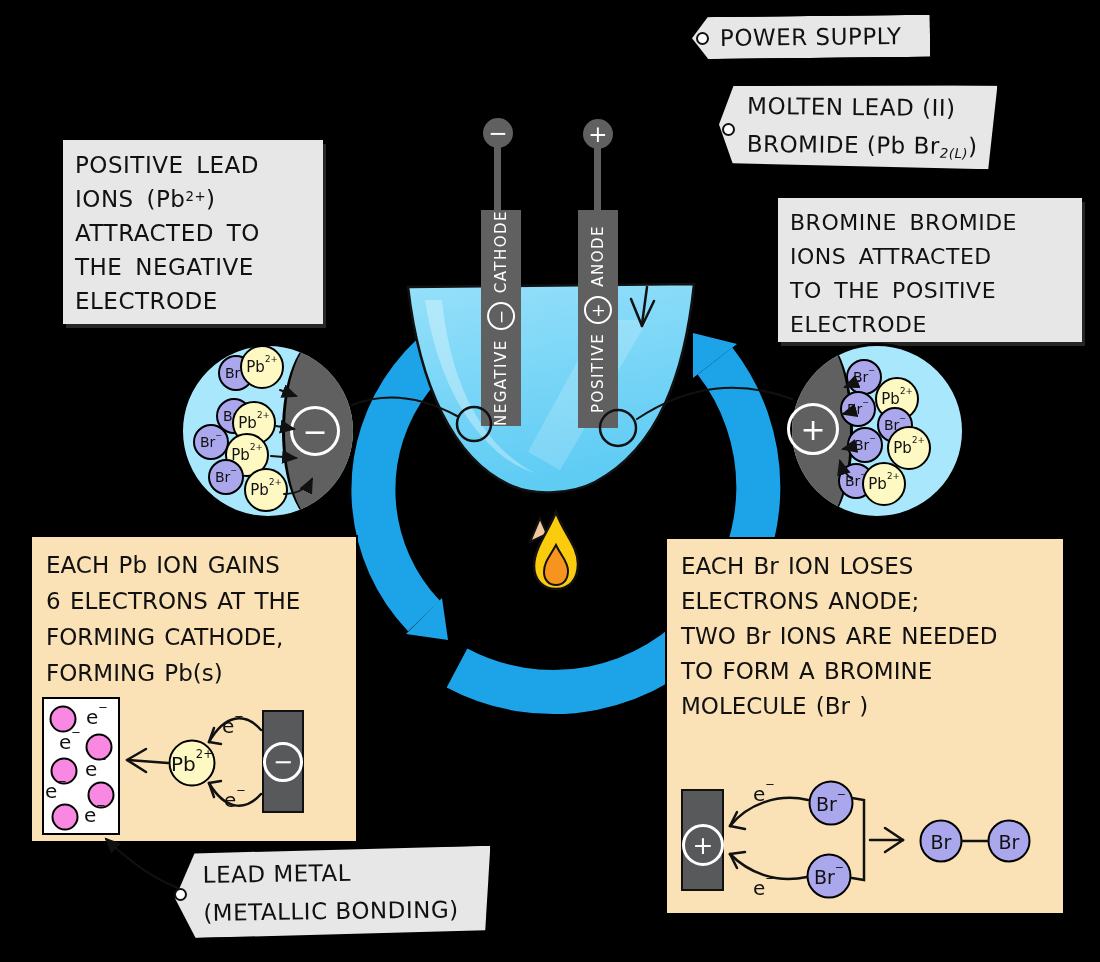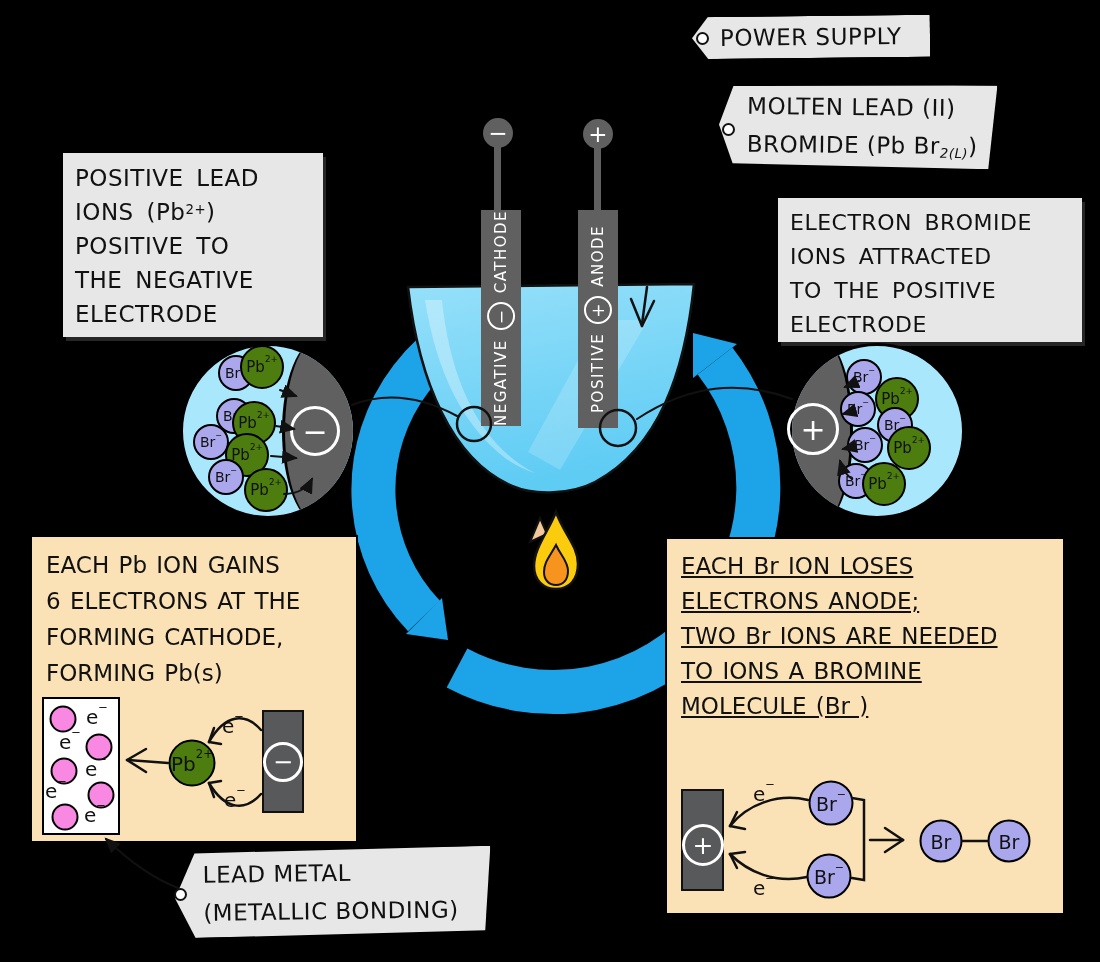--- a/index.html
+++ b/index.html
@@ -36,21 +36,21 @@
   .elec-r{right:-6%;top:-4%;width:48%;height:108%;border-left:3px solid #000;
           border-radius:45% 0 0 45% / 50% 0 0 50%;}
   .elec-l{left:-6%;top:-4%;width:42%;height:108%;border-right:3px solid #000;
           border-radius:0 45% 45% 0 / 0 50% 50% 0;}
   .wring{position:absolute;border:3px solid #fff;border-radius:50%;color:#fff;display:flex;
          align-items:center;justify-content:center;transform:translate(-50%,-50%);z-index:4;}
   
   .ion{position:absolute;transform:translate(-50%,-50%);border:2.5px solid #000;border-radius:50%;
        display:flex;align-items:center;justify-content:center;font-weight:500;box-sizing:border-box;
        z-index:4;}
-  .pb{background:#4d7c0f;}
+  .pb{background:#fef9c3;}
   .br{background:#ABA7ED;}
   .dot{background:#F988E2;}
   .ion sup,.elabel sup,.t-sup{font-size:.58em;position:relative;top:-.45em;line-height:0;}
   .t-sub{font-size:.58em;position:relative;top:.28em;line-height:0;font-style:italic;}
   .elabel{position:absolute;transform:translate(-50%,-50%);font-size:20px;font-weight:500;z-index:4;}
   .erect{position:absolute;background:#58595B;border:2px solid #111;box-sizing:border-box;z-index:3;}
   .whitebox{position:absolute;background:#fff;border:2.5px solid #000;box-sizing:border-box;z-index:3;}
   .line{display:block;}
 </style>
 </head>
@@ -92,30 +92,30 @@
   </div>
   <div class="hole" style="left:696px;top:32px;"></div>
 
   <div class="tag" style="left:719px;top:84px;width:278px;height:84px;line-height:38px;transform:rotate(0.6deg);
               clip-path:polygon(14px 4%,100% 0%,97% 100%,14px 96%,0% 50%);">
     <span class="line">MOLTEN LEAD (II)</span>
     <span class="line"><span>BROMIDE (Pb Br</span><span class="t-sub">2(L)</span><span>)</span></span>
   </div>
   <div class="hole" style="left:722px;top:123px;"></div>
 
-  <div class="callout" style="left:63px;top:153px;width:260px;height:184px;">
+  <div class="callout" style="left:63px;top:140px;width:260px;height:184px;">
     <span class="line">POSITIVE LEAD</span>
     <span class="line"><span>IONS (Pb</span><span class="t-sup">2+</span><span>)</span></span>
-    <span class="line">POSITIVE TO</span>
+    <span class="line">ATTRACTED TO</span>
     <span class="line">THE NEGATIVE</span>
     <span class="line">ELECTRODE</span>
   </div>
 
   <div class="callout" style="left:778px;top:198px;width:304px;height:144px;font-size:22px;">
-    <span class="line">ELECTRON BROMIDE</span>
+    <span class="line">BROMINE BROMIDE</span>
     <span class="line">IONS ATTRACTED</span>
     <span class="line">TO THE POSITIVE</span>
     <span class="line">ELECTRODE</span>
   </div>
 
   <div class="term" style="left:483px;top:118px;">
       <span>−</span>
     </div>
   <div class="term" style="left:583px;top:119px;">
       <span>+</span>
@@ -225,25 +225,25 @@
   <div class="ion pb" style="left:192px;top:763px;width:47px;height:47px;font-size:20px;">
       <span><span>Pb</span><sup>2+</sup></span>
     </div>
   <div class="erect" style="left:262px;top:710px;width:42px;height:103px;"></div>
   <div class="wring" style="left:283px;top:762px;width:34px;height:34px;font-size:24px;">
       <span>−</span>
     </div>
   <span class="elabel" style="left:233px;top:726px;"><span>e</span><sup>−</sup></span>
   <span class="elabel" style="left:235px;top:800px;"><span>e</span><sup>−</sup></span>
 
-  <div class="obox" style="left:665px;top:537px;width:400px;height:378px;line-height:35px;text-decoration:underline;">
+  <div class="obox" style="left:665px;top:537px;width:400px;height:378px;line-height:35px;">
     <span class="line">EACH Br  ION LOSES</span>
     <span class="line">ELECTRONS ANODE;</span>
     <span class="line">TWO Br IONS ARE NEEDED</span>
-    <span class="line">TO IONS A BROMINE</span>
+    <span class="line">TO FORM A BROMINE</span>
     <span class="line">MOLECULE (Br )</span>
   </div>
   <div class="erect" style="left:681px;top:789px;width:43px;height:102px;"></div>
   <div class="wring" style="left:703px;top:845px;width:36px;height:36px;font-size:25px;">
       <span>+</span>
     </div>
   <div class="ion br" style="left:831px;top:803px;width:45px;height:45px;font-size:19px;">
       <span><span>Br</span><sup>−</sup></span>
     </div>
   <div class="ion br" style="left:829px;top:876px;width:45px;height:45px;font-size:19px;">

